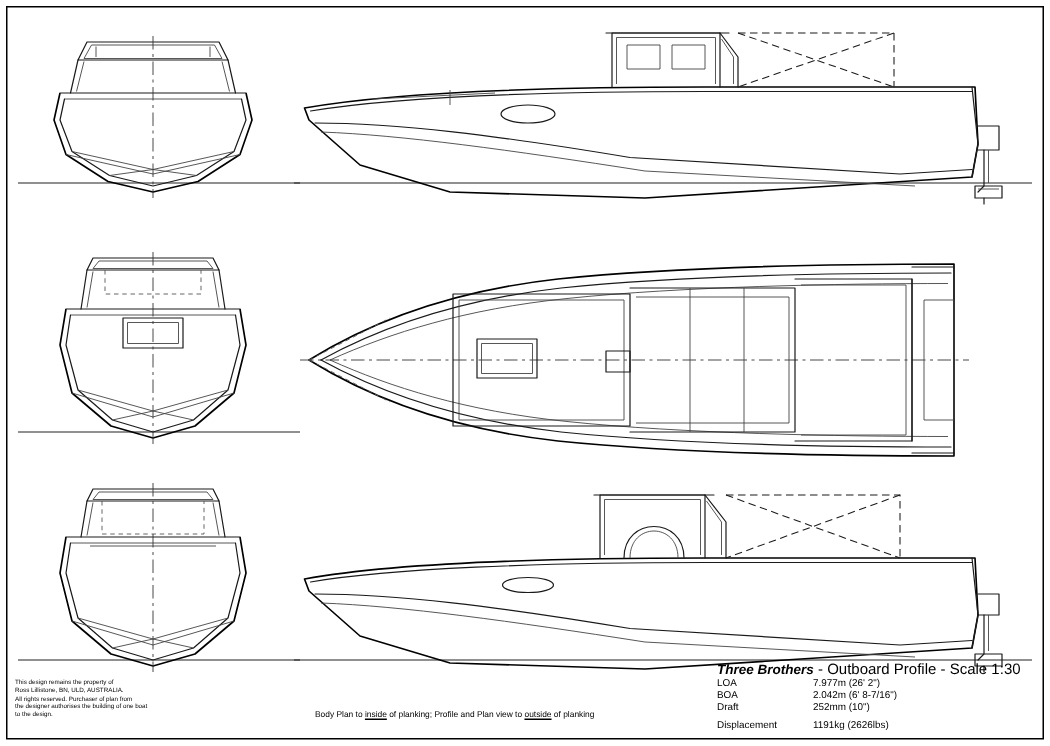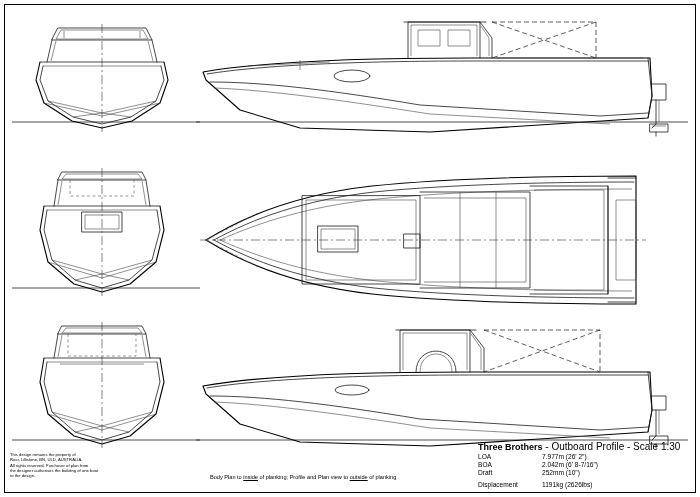--- a/index.html
+++ b/index.html
@@ -83,20 +83,21 @@
     left: 478px;
     top: 442px;
     width: 212px;
   }
   #title-block .tline {
     font-size: 7.4px;
     line-height: 9.5px;
     white-space: nowrap;
   }
   #title-block .boatname {
+    font-style: italic;
     font-weight: bold;
     font-size: 9px;
   }
   #title-block .titlerest {
     font-size: 10px;
   }
   .spec-row {
     display: flex;
     font-size: 6.6px;
     line-height: 8.4px;

